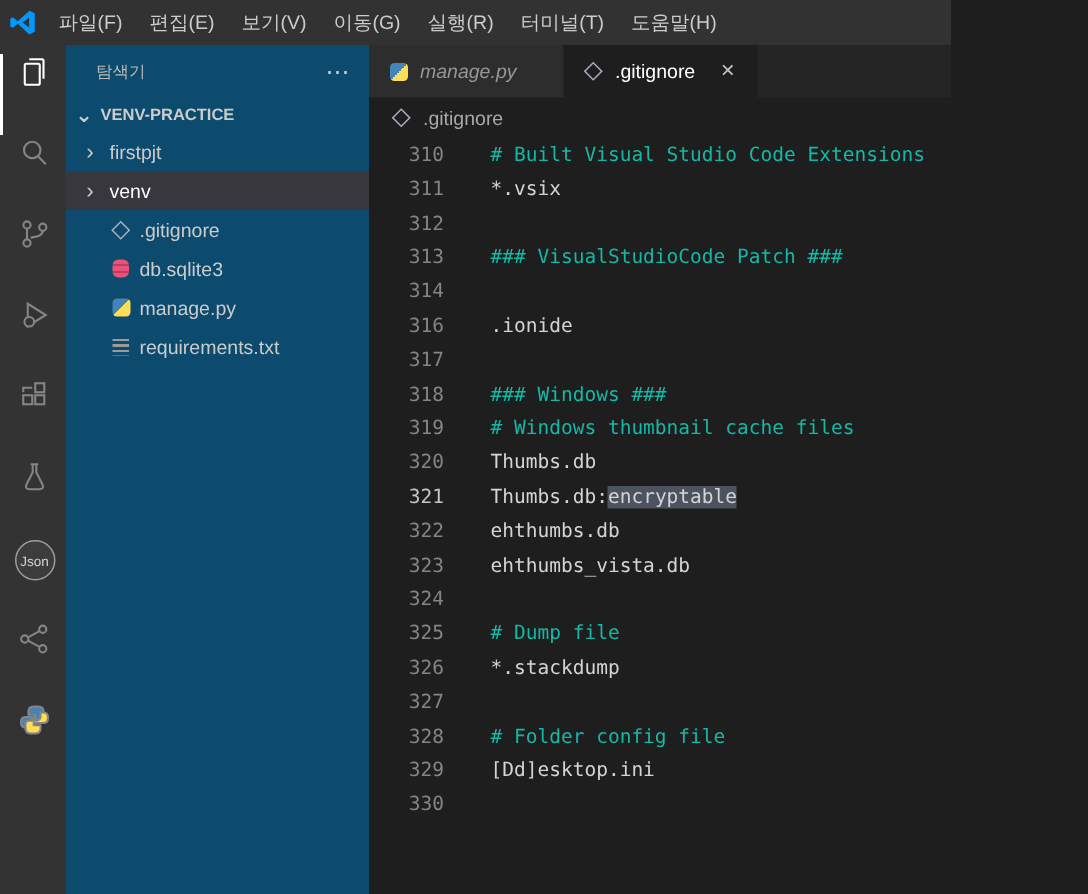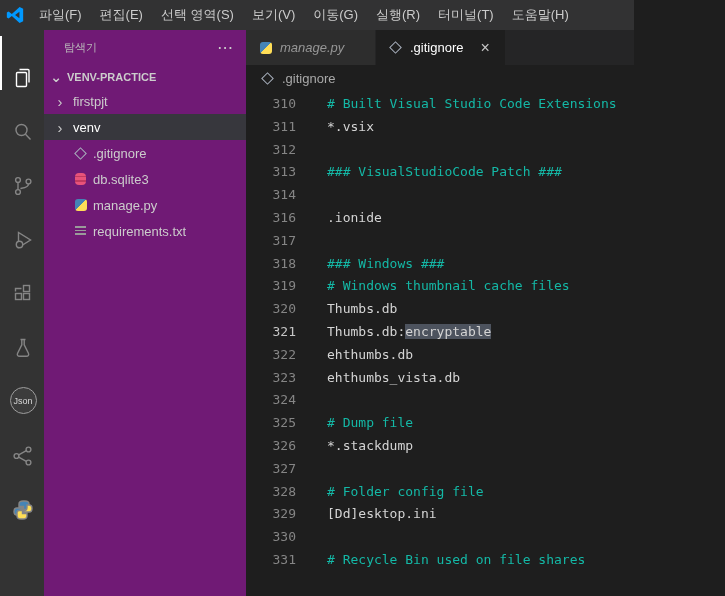--- a/index.html
+++ b/index.html
@@ -12,30 +12,30 @@
   .menubar { height:30px; background:#323233; display:flex; align-items:center;
     color:#cccccc; font-size:13px; flex:none; }
   .logo { width:30px; height:30px; display:flex; align-items:center; justify-content:center; flex:none; }
   .menu-item { padding:0 9px; height:30px; display:flex; align-items:center; cursor:default; }
 
   .main { flex:1; display:flex; min-height:0; }
 
   
   .activitybar { width:44px; background:#333333; flex:none; display:flex;
     flex-direction:column; align-items:stretch; padding-top:6px; }
-  .ab-item { height:54px; display:flex; align-items:flex-end; justify-content:center;
+  .ab-item { height:54px; display:flex; align-items:flex-start; justify-content:center;
     border-left:2px solid transparent; color:#858585; }
   .ab-item.active { border-left-color:#ffffff; color:#ffffff; }
   .ab-item svg { stroke:currentColor; fill:none; stroke-width:1.4; width:24px; height:24px; }
   .json-badge { width:27px; height:27px; border-radius:50%; background:#3c3c3c;
     border:1.5px solid #9d9d9d; color:#d7d7d7; font-size:9px; display:flex;
     align-items:center; justify-content:center; }
 
   
-  .sidebar { width:202px; background:#701a75; flex:none; color:#cccccc; font-size:13px;
+  .sidebar { width:202px; background:#0c4a6e; flex:none; color:#cccccc; font-size:13px;
     display:flex; flex-direction:column; }
   .sidebar-header { height:35px; display:flex; align-items:center; justify-content:space-between;
     padding:0 12px 0 20px; font-size:11px; color:#bbbbbb; }
   .more-dots { font-size:16px; letter-spacing:1px; color:#cccccc; cursor:pointer; }
   .section-header { height:23px; display:flex; align-items:center; gap:3px;
     font-size:11px; font-weight:bold; color:#cccccc; padding-left:4px; cursor:pointer; }
   .chev { width:16px; text-align:center; color:#cccccc; font-size:14px; flex:none; }
   .tree-row { height:26px; display:flex; align-items:center; gap:5px; padding-left:8px;
     cursor:pointer; color:#cccccc; }
   .tree-row.selected { background:#37373d; color:#ffffff; }
@@ -83,21 +83,20 @@
 
   <div class="menubar">
     <span class="logo">
       <svg width="20" height="20" viewBox="0 0 24 24">
         <path fill="#0098ff" stroke="none" d="M17.5 2.5 8.2 10.9 4.3 7.8 2.2 8.9v6.2l2.1 1.1 3.9-3.1 9.3 8.4 4.3-2.1V4.6zM17.3 8.1v7.8L12.1 12z"></path>
       </svg>
     </span>
     <div id="menu-items" style="display:flex;height:30px;">
         <span class="menu-item">파일(F)</span>
         <span class="menu-item">편집(E)</span>
-        <span class="menu-item">선택 영역(S)</span>
         <span class="menu-item">보기(V)</span>
         <span class="menu-item">이동(G)</span>
         <span class="menu-item">실행(R)</span>
         <span class="menu-item">터미널(T)</span>
         <span class="menu-item">도움말(H)</span>
       </div>
   </div>
 
   <div class="main">
 
@@ -231,18 +230,17 @@
           <div class="code-line"><span class="lnum active">321</span><span class="lcontent"><span class="tok-plain">Thumbs.db:</span><span class="tok-plain hl">encryptable</span></span></div>
           <div class="code-line"><span class="lnum">322</span><span class="lcontent"><span class="tok-plain">ehthumbs.db</span></span></div>
           <div class="code-line"><span class="lnum">323</span><span class="lcontent"><span class="tok-plain">ehthumbs_vista.db</span></span></div>
           <div class="code-line"><span class="lnum">324</span><span class="lcontent"></span></div>
           <div class="code-line"><span class="lnum">325</span><span class="lcontent"><span class="tok-comment"># Dump file</span></span></div>
           <div class="code-line"><span class="lnum">326</span><span class="lcontent"><span class="tok-plain">*.stackdump</span></span></div>
           <div class="code-line"><span class="lnum">327</span><span class="lcontent"></span></div>
           <div class="code-line"><span class="lnum">328</span><span class="lcontent"><span class="tok-comment"># Folder config file</span></span></div>
           <div class="code-line"><span class="lnum">329</span><span class="lcontent"><span class="tok-plain">[Dd]esktop.ini</span></span></div>
           <div class="code-line"><span class="lnum">330</span><span class="lcontent"></span></div>
-          <div class="code-line"><span class="lnum">331</span><span class="lcontent"><span class="tok-comment"># Recycle Bin used on file shares</span></span></div>
         </div>
     </div>
 
   </div>
 </div>
 
 </body></html>

